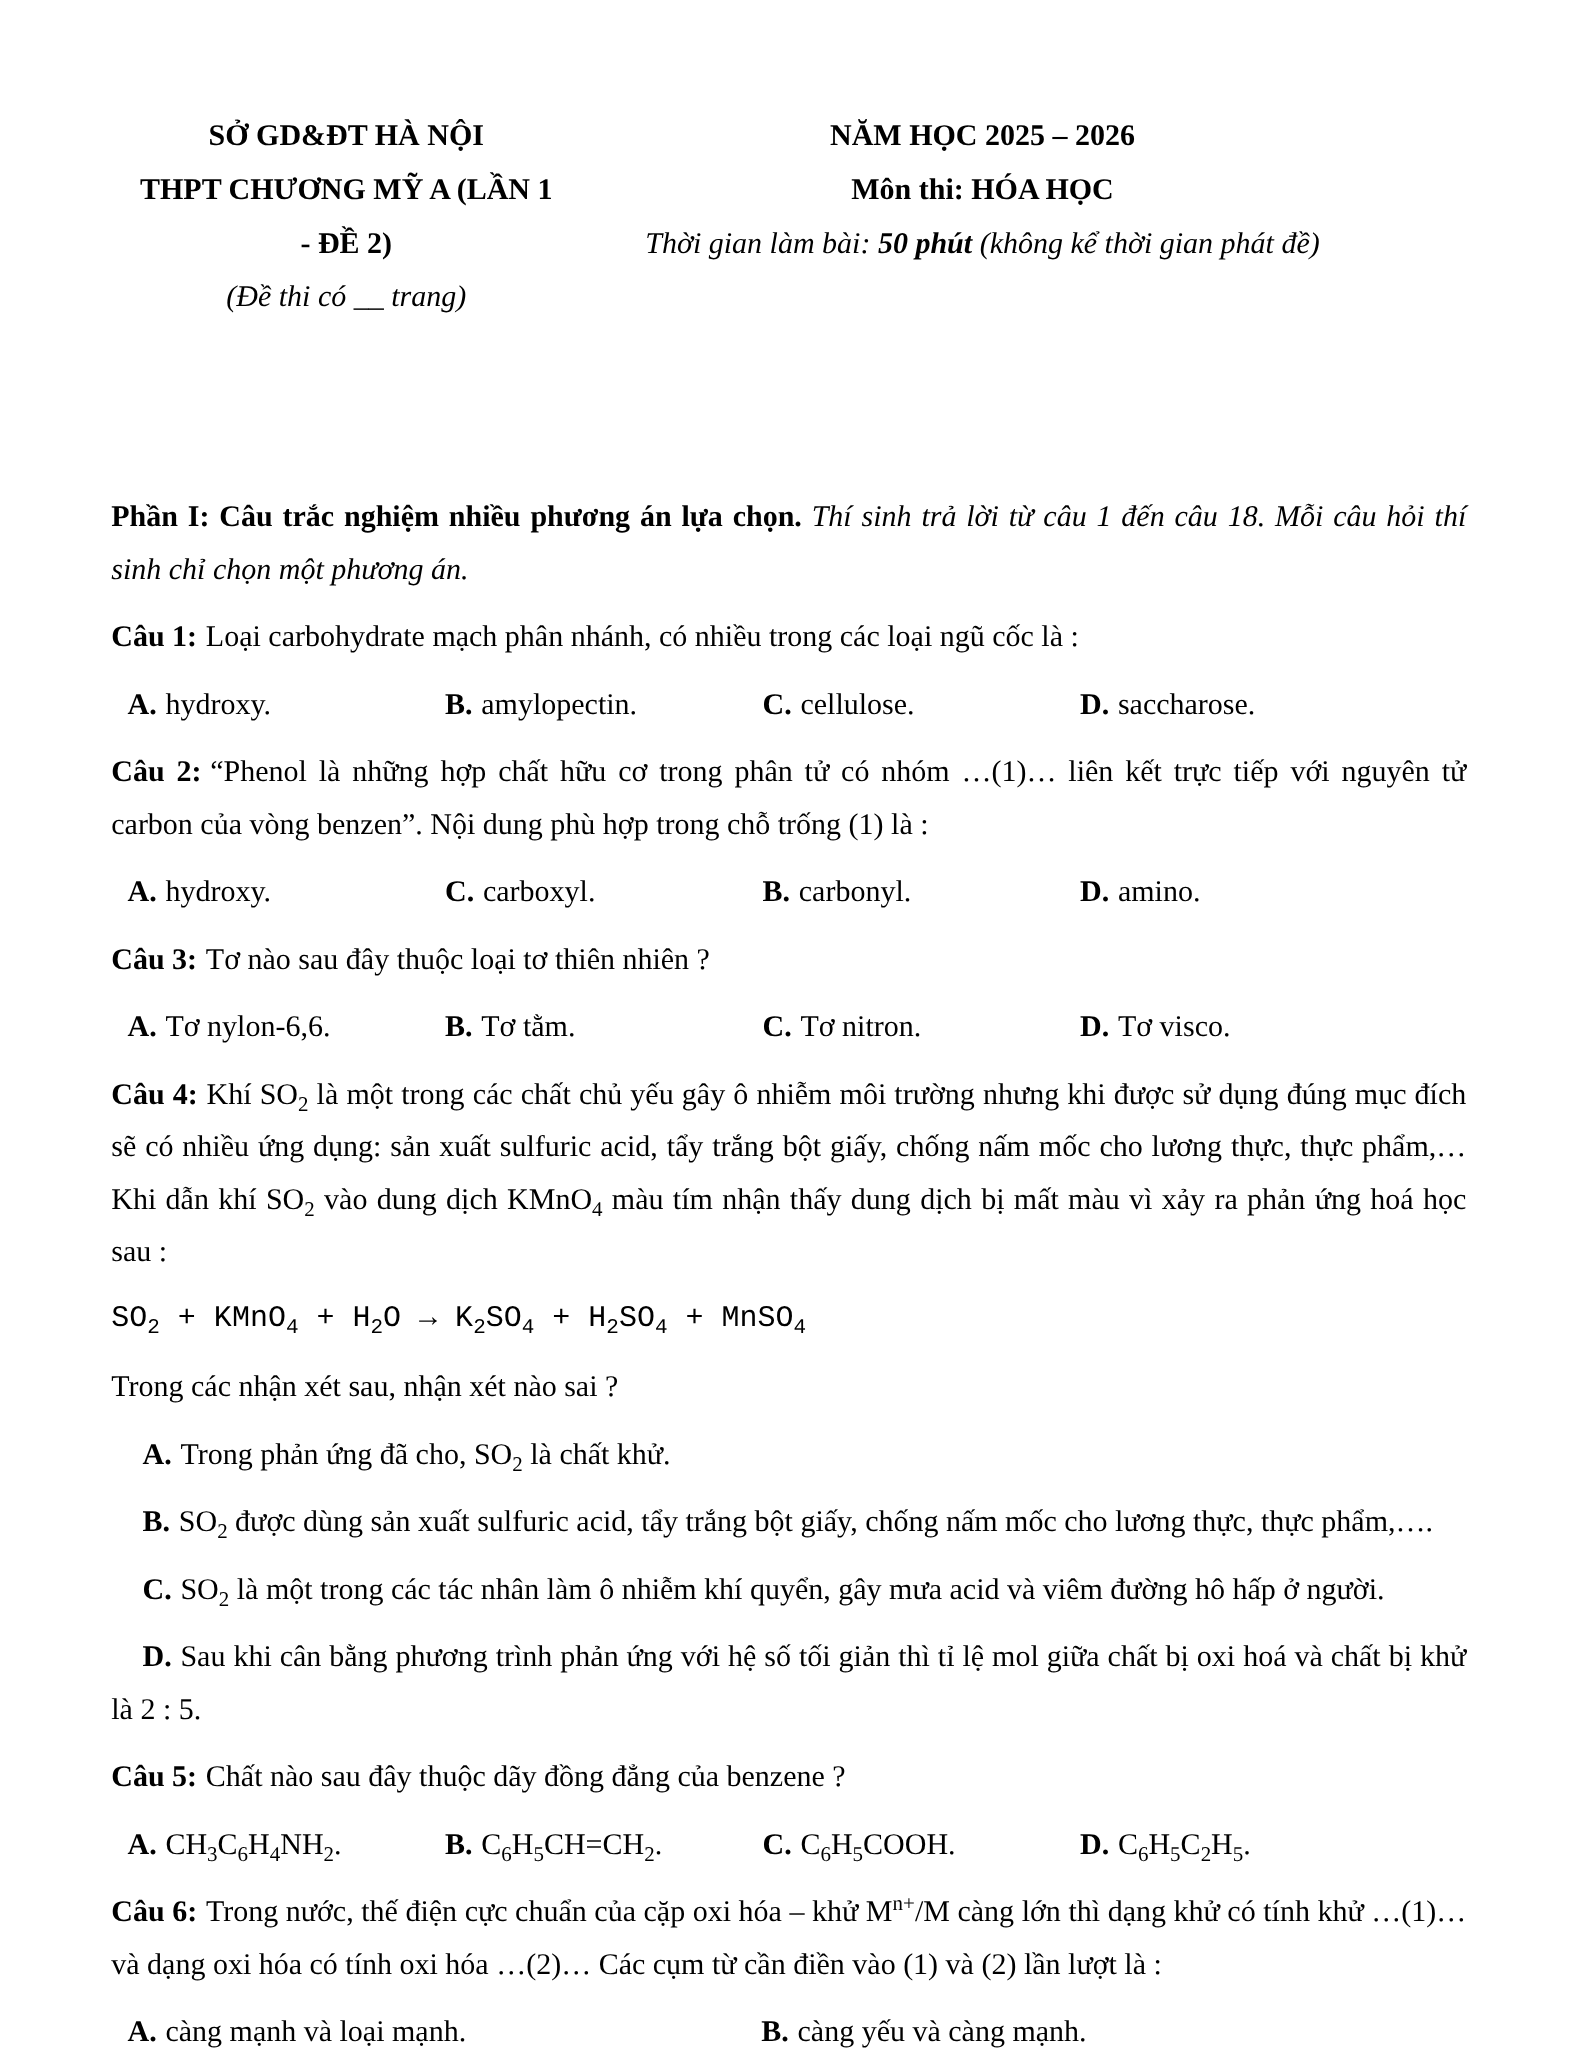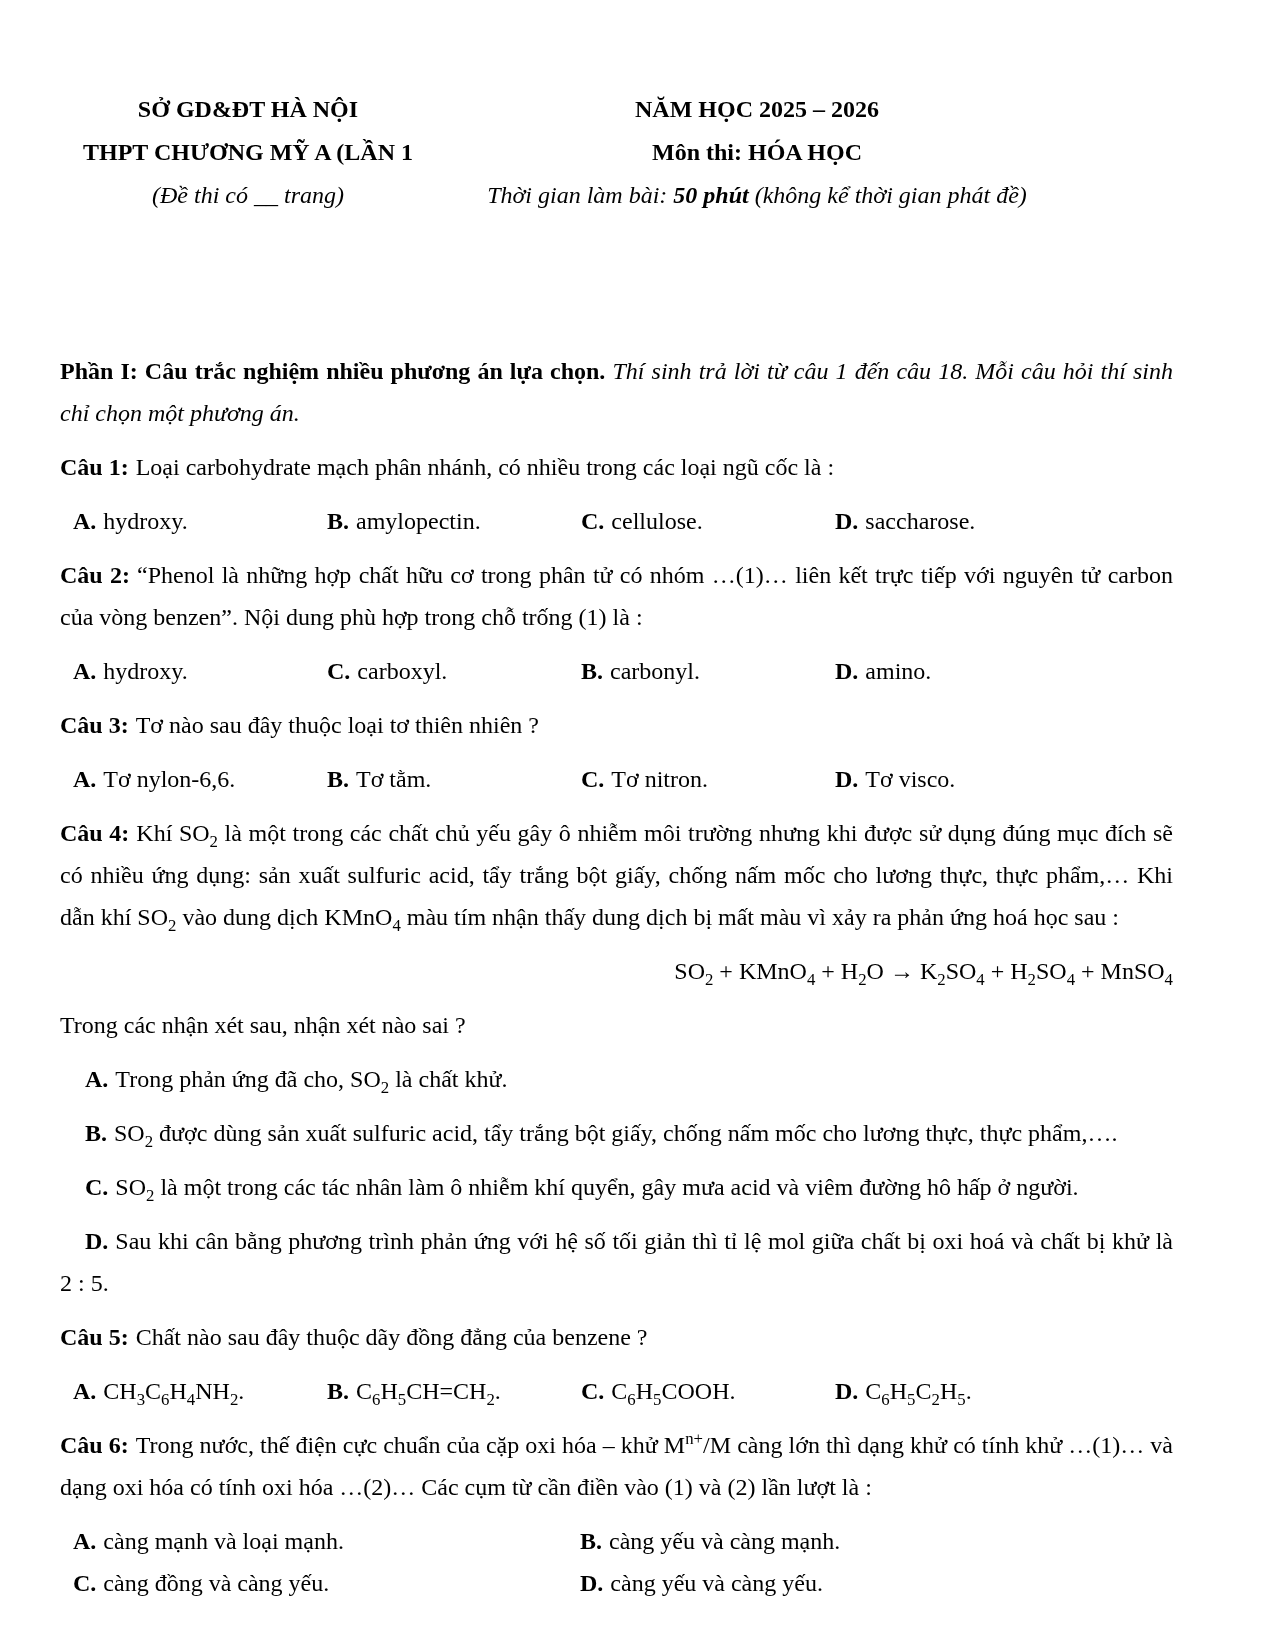--- a/index.html
+++ b/index.html
@@ -8,21 +8,21 @@
     height: 1650px;
     background: #ffffff;
     color: #000000;
     font-family: "Liberation Serif", "DejaVu Serif", serif;
     overflow: hidden;
   }
   .page {
     box-sizing: border-box;
     width: 1275px;
     height: 1650px;
-    padding: 88px 90px 0 48px;
+    padding: 88px 90px 0 77px;
   }
   
   .header { display: flex; font-size: 24px; line-height: 43px; }
   .header-left  { width: 400px; text-align: center; }
   .header-right { width: 618px; text-align: center; }
   .hb { font-weight: bold; }
   .hi { font-style: italic; }
   .hbi { font-weight: bold; font-style: italic; }
   
   .body-text { font-size: 24px; line-height: 42px; }
@@ -35,35 +35,36 @@
     display: grid;
     grid-template-columns: 254px 254px 254px 1fr;
     margin-left: 25px;
   }
   .opt-row2 {
     display: grid;
     grid-template-columns: 507px 1fr;
     margin-left: 25px;
   }
   .block-opt { text-indent: 25px; text-align: justify; }
-  .equation { text-align: right; }
+  .equation { text-align: left; font-family: Liberation Mono, monospace; }
   .it { font-style: italic; }
   .bd { font-weight: bold; }
   sub { font-size: 70%; line-height: 0; }
   sup { font-size: 70%; line-height: 0; }
 </style>
 </head>
 <body>
 
 <div class="page">
 
   <div class="header">
     <div class="header-left">
       <div class="hb">SỞ GD&amp;ĐT HÀ NỘI</div>
       <div class="hb">THPT CHƯƠNG MỸ A (LẦN 1</div>
+      <div class="hb">- ĐỀ 2)</div>
       <div class="hi">(Đề thi có __ trang)</div>
     </div>
     <div class="header-right">
       <div class="hb">NĂM HỌC 2025 – 2026</div>
       <div class="hb">Môn thi: HÓA HỌC</div>
       <div class="hi"><span>Thời gian làm bài: </span><span class="hbi">50 phút</span><span> (không kể thời gian phát đề)</span></div>
     </div>
   </div>
 
   <div class="body-text">

